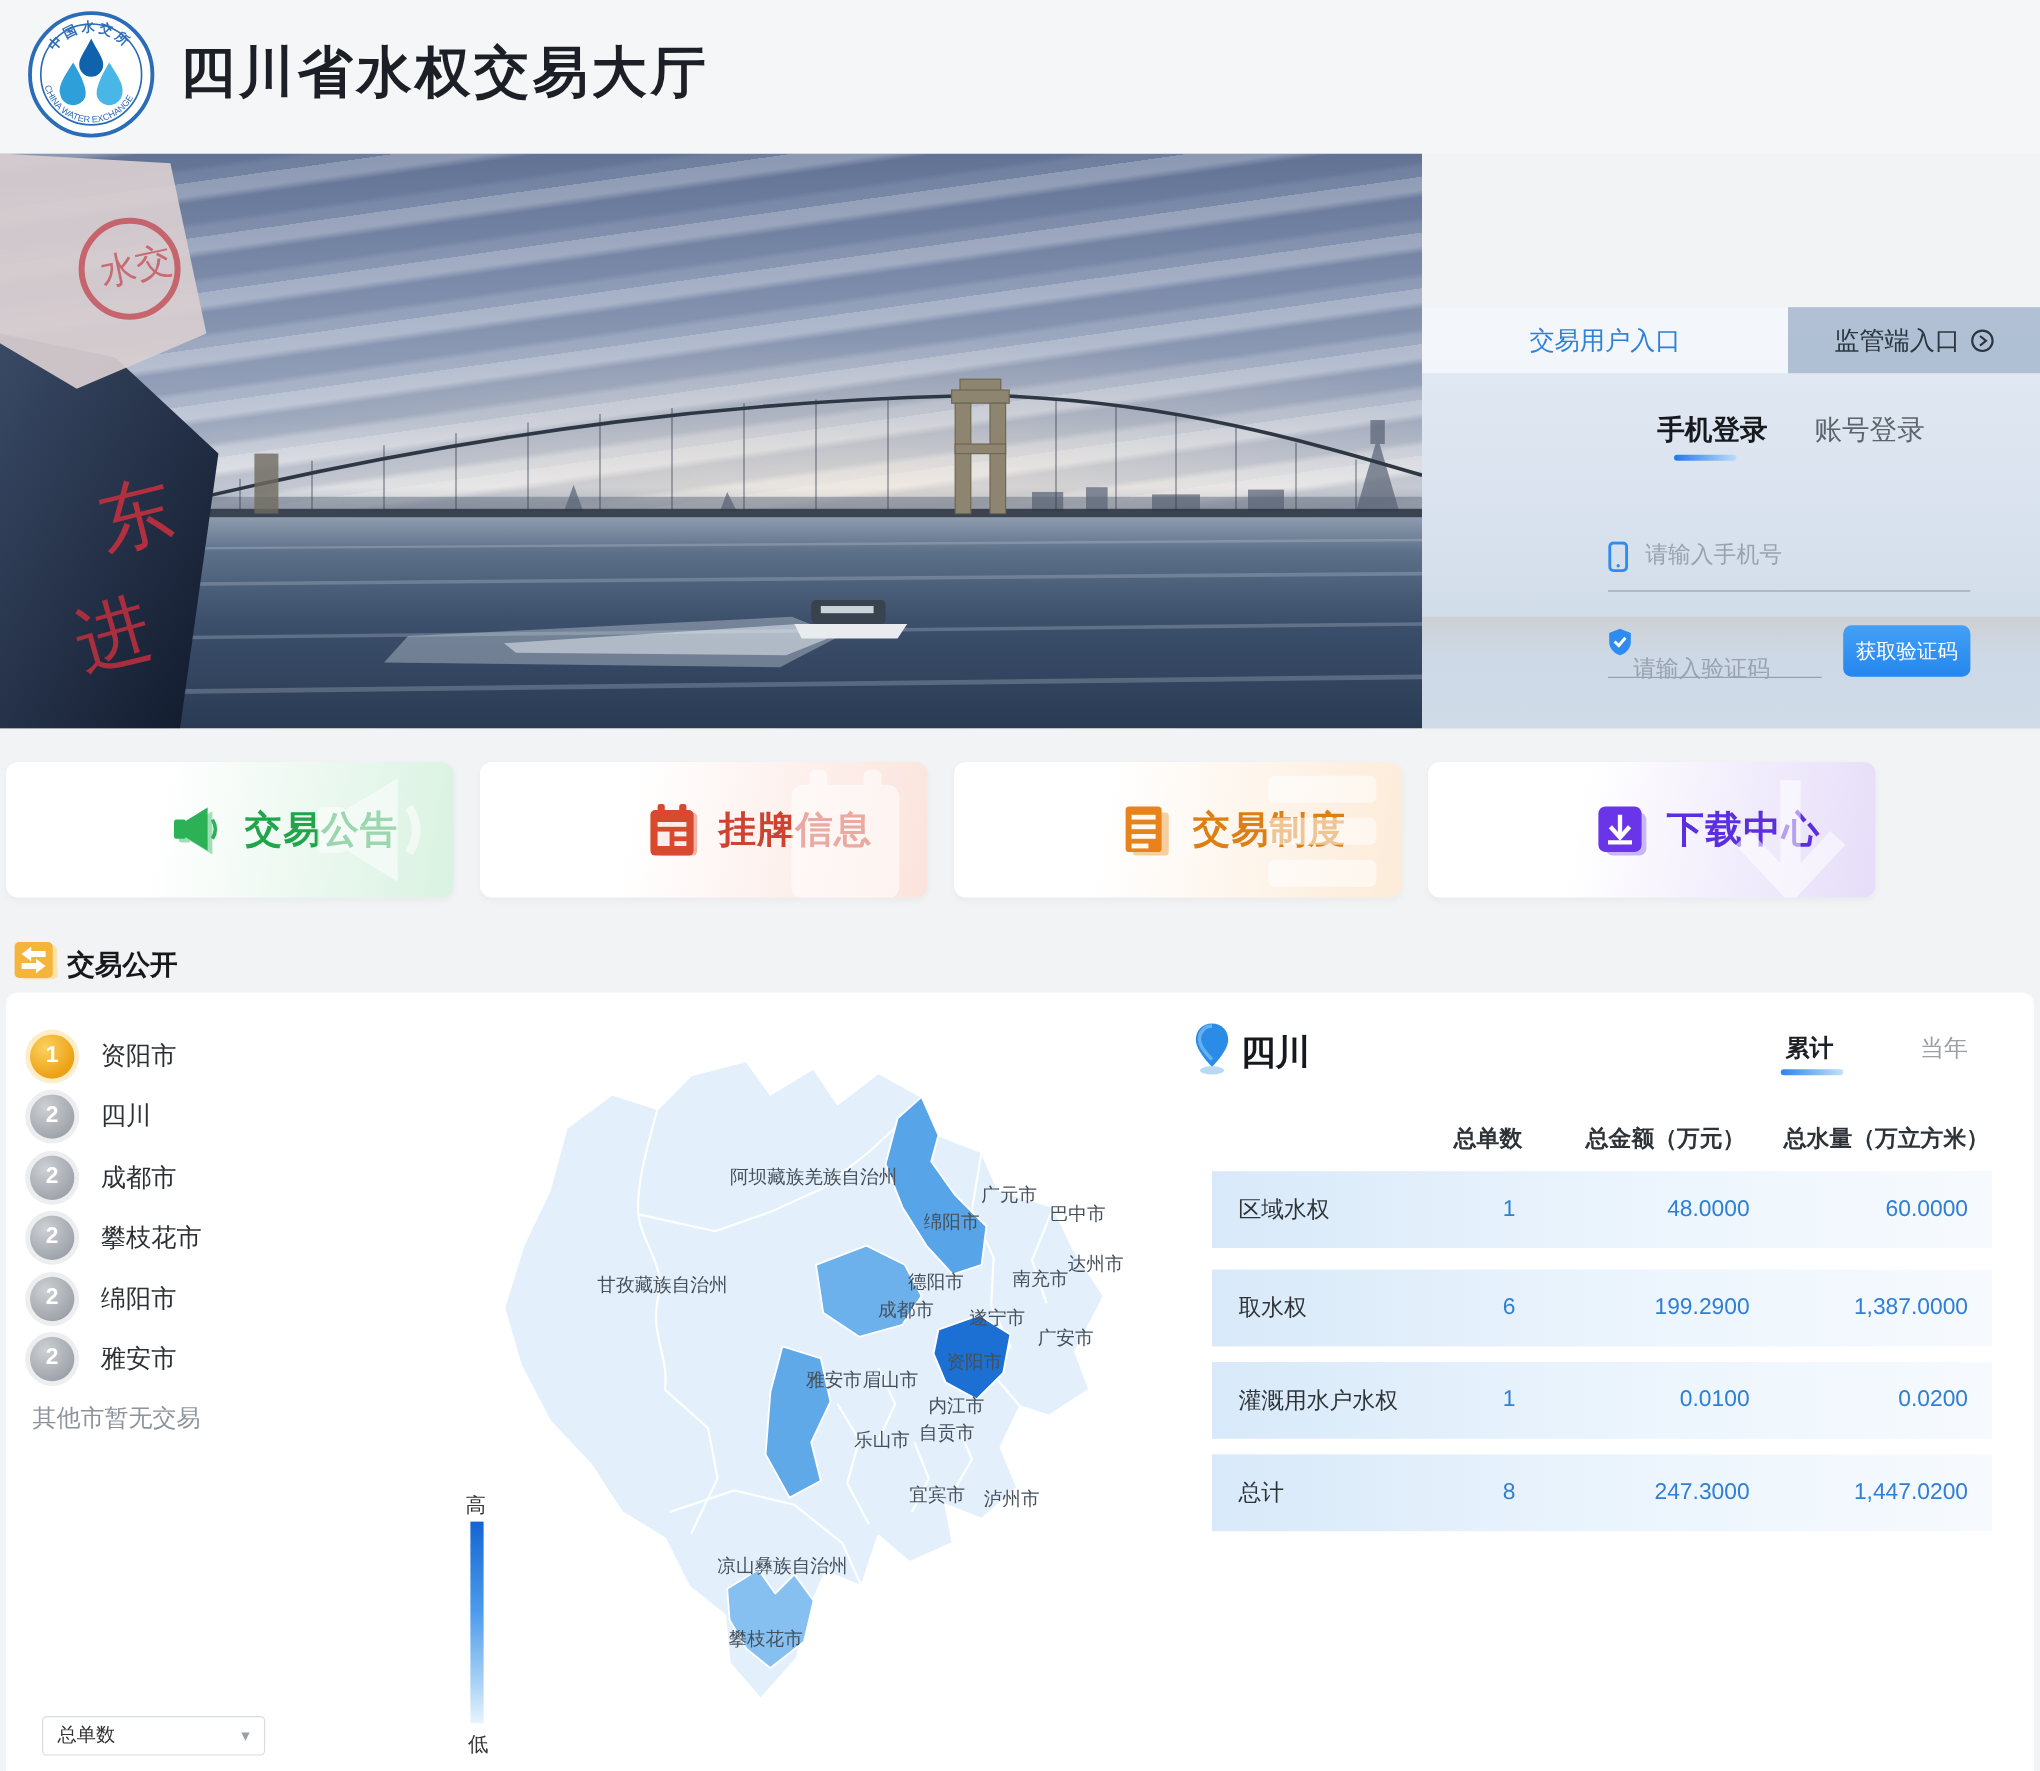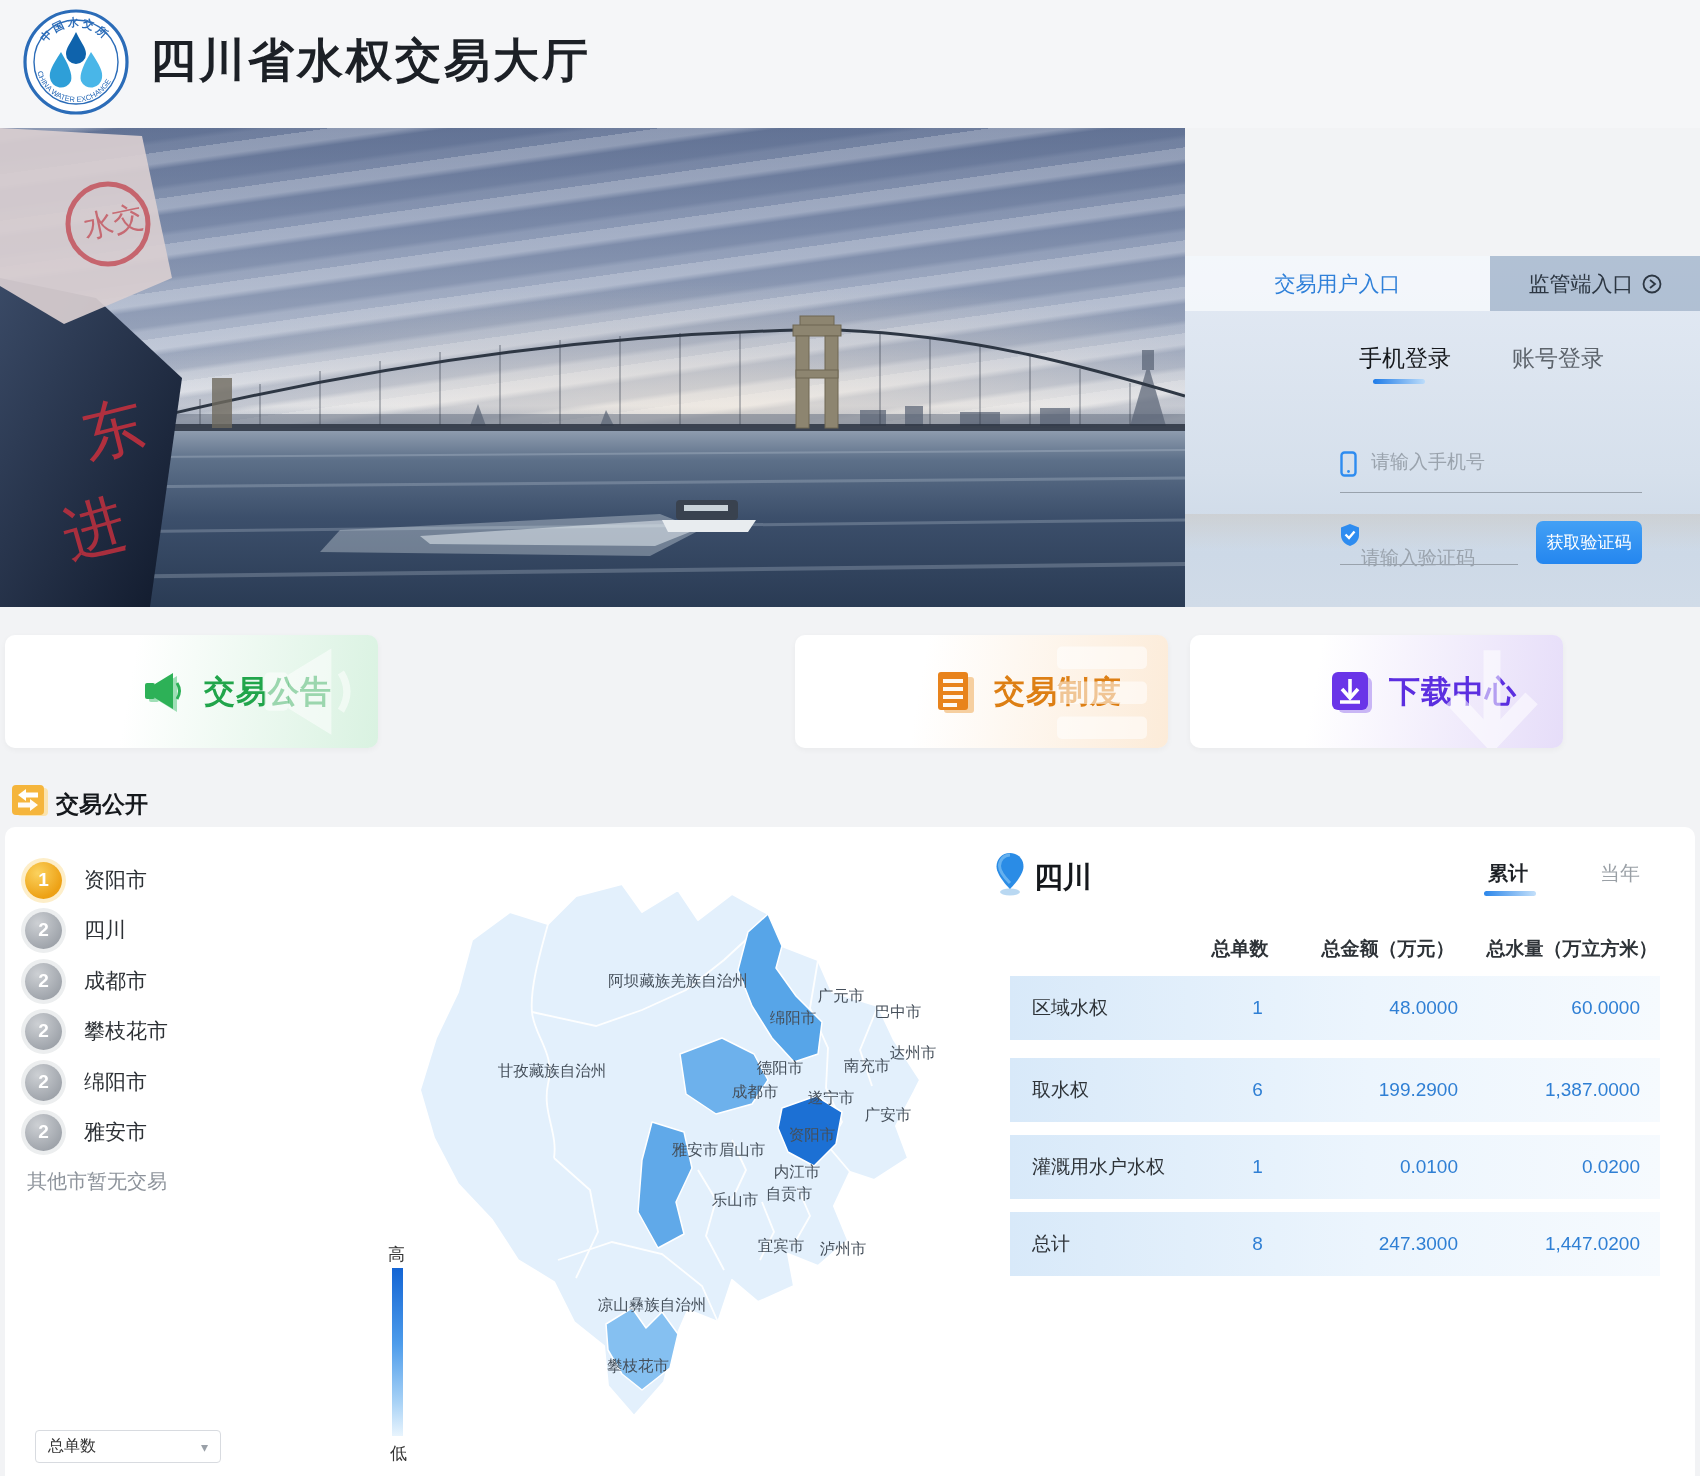--- a/index.html
+++ b/index.html
@@ -27,21 +27,21 @@
   #login { left:1185px; top:128px; width:515px; height:479px;
     background:linear-gradient(180deg,#e3eaf4 0%,#d6e0ec 45%,#cdd9e7 62%,#d8e0ea 100%); }
   #login .band { position:absolute; left:0; top:258px; width:515px; height:36px;
     background:linear-gradient(180deg, rgba(196,186,172,.35), rgba(196,186,172,0)); }
   #tab-user { left:0; top:0; width:305px; height:55px; background:rgba(247,250,253,.78);
     font-size:21px; color:#2f80d9; display:flex; align-items:center; justify-content:center; cursor:pointer; }
   #tab-reg { left:305px; top:0; width:210px; height:55px; background:rgba(136,158,185,.55);
     font-size:21px; color:#2c3642; display:flex; align-items:center; justify-content:center; gap:8px; cursor:pointer; }
   .login-inner { position:absolute; left:155px; top:55px; width:302px; }
   .ltab { position:absolute; top:32px; font-size:23px; cursor:pointer; }
-  #ltab-phone { left:19px; font-weight:normal; color:#16191d; }
+  #ltab-phone { left:41px; font-weight:bold; color:#16191d; }
   #ltab-phone .ul { position:absolute; left:14px; bottom:-10px; width:52px; height:5px; border-radius:3px;
       background:linear-gradient(90deg,#1f7ce8,#bcdcfa); }
   #ltab-account { left:172px; color:#5d646c; }
   .field { position:absolute; left:0; width:302px; border-bottom:1px solid #99a2ac; }
   .field input { border:none; outline:none; background:transparent; font-size:19px; color:#333;
       font-family:inherit; width:230px; }
   .field input::placeholder { color:#9aa3ad; }
   #f-phone { top:140px; height:42px; }
   #f-code  { top:212px; height:42px; width:178px; }
   .f-ico { display:inline-block; vertical-align:middle; margin-right:14px; }
@@ -268,20 +268,40 @@
           <polygon points="11,15 29,4 29,40 11,29"></polygon>
           <path d="M33 14 q5 8 0 16" stroke="#2db157" stroke-width="3" fill="none"></path>
         </g>
     </svg>
     <div class="lbl">交易公告</div>
     <svg class="wm" width="110" height="110" viewBox="0 0 46 46">
       <g fill="#ffffff">
           <rect x="1" y="14" width="10" height="16" rx="2"></rect>
           <polygon points="11,15 29,4 29,40 11,29"></polygon>
           <path d="M33 14 q5 8 0 16" stroke="#fff" stroke-width="3" fill="none"></path>
+        </g>
+    </svg>
+  </div>
+  <div id="card-1" class="fcard abs">
+    <svg class="ic" viewBox="0 0 46 46">
+      <rect x="8" y="8" width="34" height="36" rx="4" fill="#f0b3a6"></rect>
+      <rect x="3" y="6" width="36" height="38" rx="4" fill="#d84a30"></rect>
+      <rect x="9" y="1" width="6" height="10" rx="2" fill="#d84a30"></rect>
+        <rect x="27" y="1" width="6" height="10" rx="2" fill="#d84a30"></rect>
+      <rect x="9" y="16" width="24" height="4" fill="#fff" opacity=".9"></rect>
+        <rect x="9" y="24" width="10" height="12" fill="#fff" opacity=".9"></rect>
+      <rect x="23" y="24" width="10" height="4" fill="#fff" opacity=".9"></rect>
+        <rect x="23" y="32" width="10" height="4" fill="#fff" opacity=".9"></rect>
+    </svg>
+    <div class="lbl">挂牌信息</div>
+    <svg class="wm" width="115" height="115" viewBox="0 0 46 46">
+      <g fill="#ffffff">
+          <rect x="3" y="6" width="36" height="38" rx="4"></rect>
+          <rect x="9" y="1" width="6" height="10" rx="2"></rect>
+          <rect x="27" y="1" width="6" height="10" rx="2"></rect>
         </g>
     </svg>
   </div>
   <div id="card-2" class="fcard abs">
     <svg class="ic" viewBox="0 0 46 46">
       <rect x="10" y="8" width="30" height="36" rx="3" fill="#f6cfa0"></rect>
       <rect x="4" y="3" width="30" height="38" rx="3" fill="#e8831c"></rect>
       <rect x="9" y="10" width="20" height="4" fill="#fff" opacity=".95"></rect>
         <rect x="9" y="18" width="20" height="4" fill="#fff" opacity=".95"></rect>
       <rect x="9" y="26" width="20" height="4" fill="#fff" opacity=".95"></rect>

